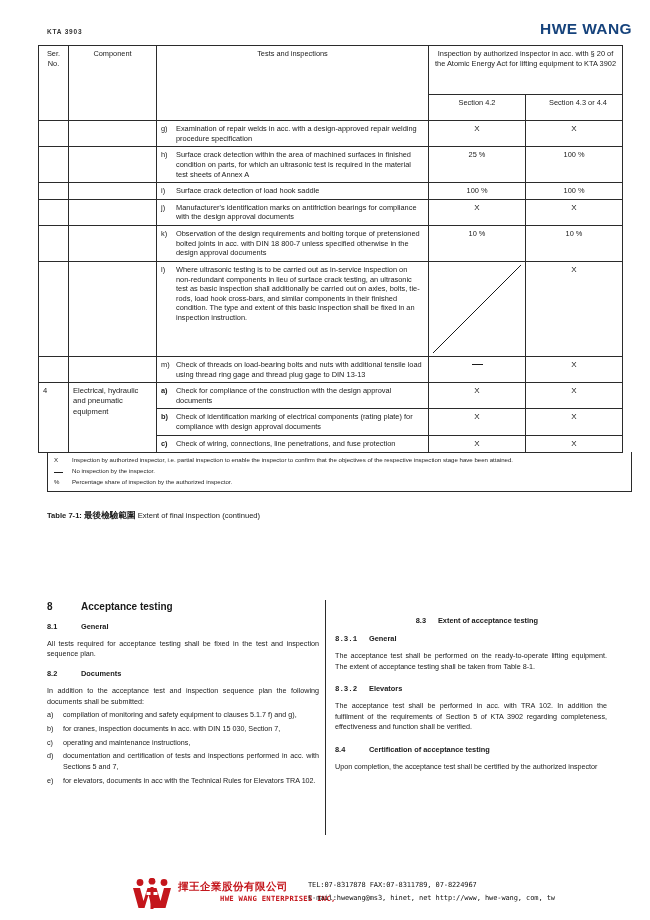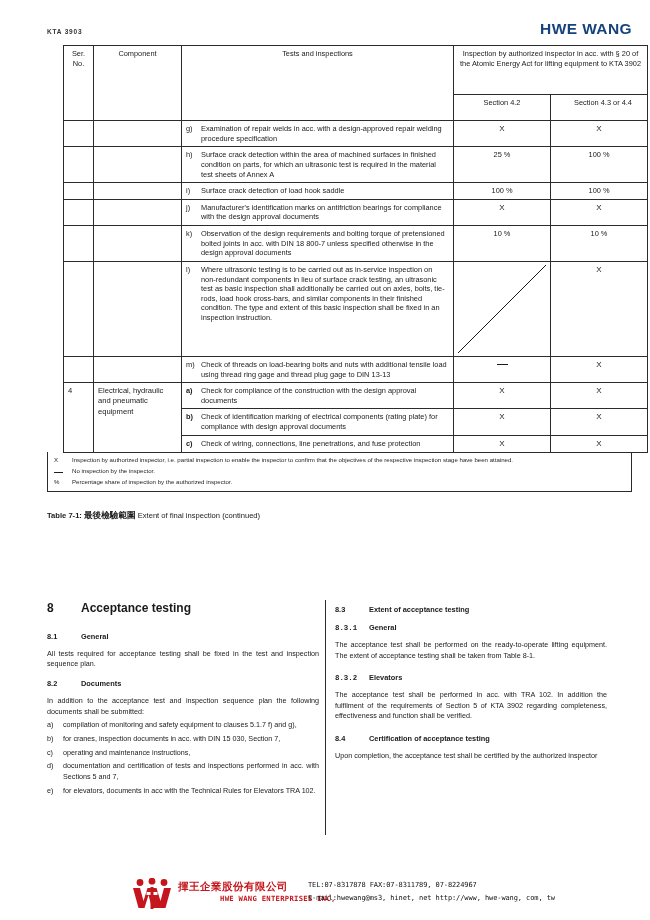--- a/index.html
+++ b/index.html
@@ -48,21 +48,21 @@
     font-weight: bold;
     letter-spacing: 0.4px;
     color: #16437c;
     font-family: "Liberation Sans", sans-serif;
   }
 
   
   .kta-table {
     position: absolute;
     top: 45px;
-    left: 63px;
+    left: 38px;
     width: 585px;
     border-collapse: collapse;
     table-layout: fixed;
     font-size: 7.4px;
     line-height: 1.30;
     color: #1a1a1a;
     border-radius: 25px;
   }
   .kta-table td, .kta-table th {
     border: 1px solid #2b2b2b;
@@ -171,21 +171,21 @@
   .body-col.left  { left: 0; }
   .body-col.right { left: 288px; }
   .col-rule {
     position: absolute;
     left: 278px;
     top: 0;
     width: 1px;
     height: 235px;
     background: #2b2b2b;
   }
-  .sec-h1 { margin: 0 0 14px 0; font-weight: bold; font-size: 12px; }
+  .sec-h1 { margin: 0 0 7px 0; font-weight: bold; font-size: 10px; }
   .sec-h1 .num { display: inline-block; width: 34px; }
   .sec-h2 { margin: 9px 0 6px 0; font-weight: bold; font-size: 7.4px; }
   .sec-h2 .num { display: inline-block; width: 34px; }
   .sec-h3 { margin: 9px 0 6px 0; font-weight: bold; font-size: 7.4px; }
   .sec-h3 .num { display: inline-block; width: 34px; font-family: Liberation Mono, monospace; }
   .para { margin: 0 0 6px 0; text-align: justify; }
   .para.tight { margin-bottom: 3px; }
   .list-item { display: flex; margin-bottom: 3px; }
   .list-item .mk { width: 16px; flex: 0 0 16px; }
   .list-item .tx { flex: 1 1 auto; text-align: justify; }
@@ -467,21 +467,21 @@
         <span class="mk">d)</span>
         <span class="tx">documentation and certification of tests and inspections performed in acc. with Sections 5 and 7,</span>
       </div>
       <div class="list-item">
         <span class="mk">e)</span>
         <span class="tx">for elevators, documents in acc with the Technical Rules for Elevators TRA 102.</span>
       </div>
     </div>
 
     <div class="body-col right">
-      <div class="sec-h2" style="margin-top:5px;">
+      <div class="sec-h2" style="margin-top:16px;text-align:center;">
         <span class="num">8.3</span><span>Extent of acceptance testing</span>
       </div>
       <div class="sec-h3" style="margin-top:7px;">
         <span class="num">8.3.1</span><span>General</span>
       </div>
       <p class="para">The acceptance test shall be performed on the ready-to-operate lifting equipment. The extent of acceptance testing shall be taken from Table 8-1.</p>
 
       <div class="sec-h3" style="margin-top:12px;">
         <span class="num">8.3.2</span><span>Elevators</span>
       </div>

